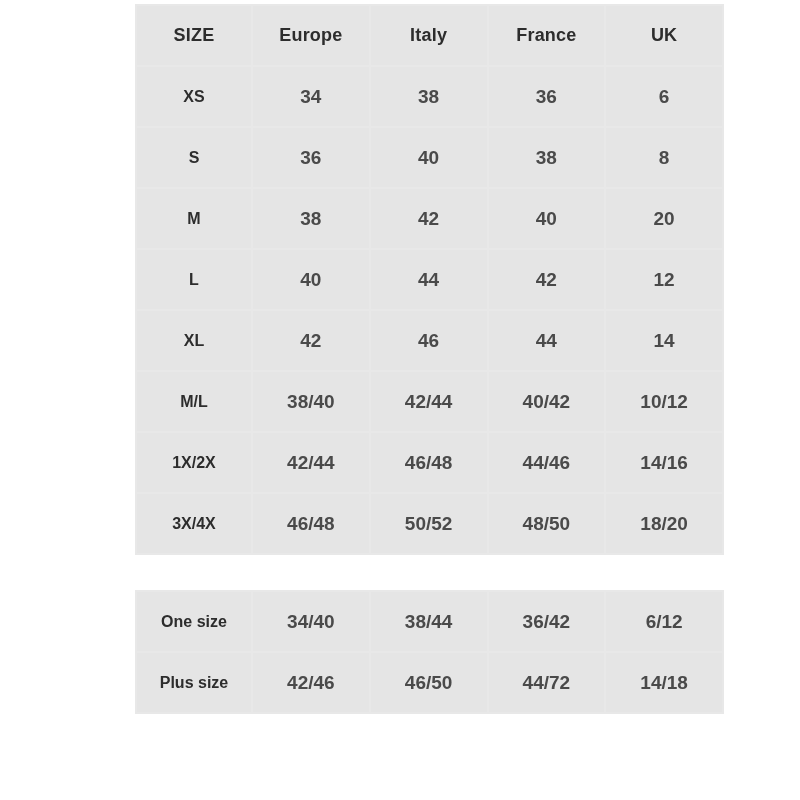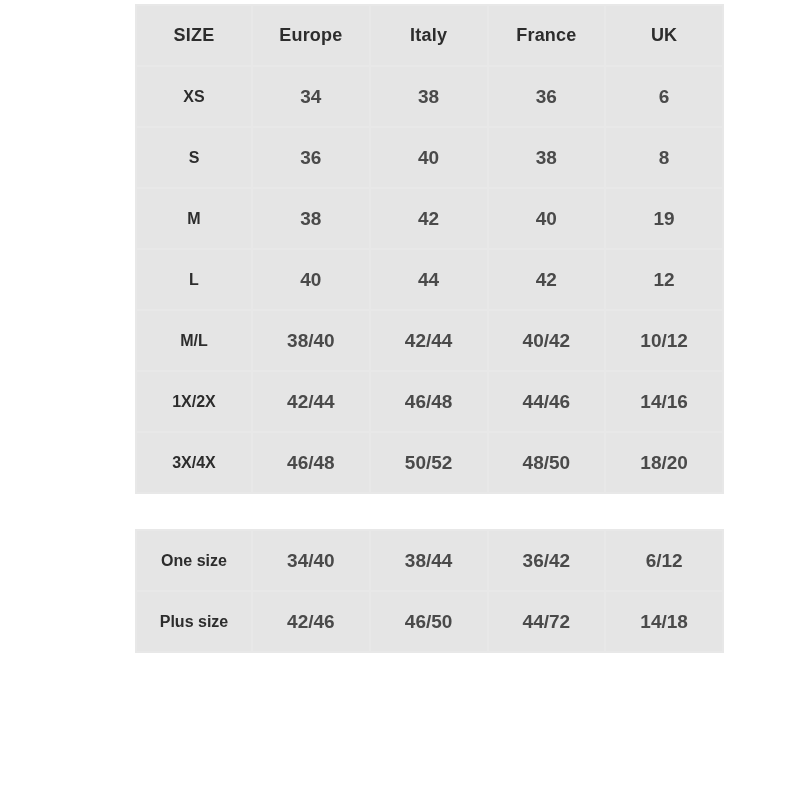--- a/index.html
+++ b/index.html
@@ -95,28 +95,35 @@
             <td>36</td>
             <td>40</td>
             <td>38</td>
             <td>8</td>
           </tr>
           <tr>
             <td class="size-label">M</td>
             <td>38</td>
             <td>42</td>
             <td>40</td>
-            <td>19</td>
+            <td>20</td>
           </tr>
           <tr>
             <td class="size-label">L</td>
             <td>40</td>
             <td>44</td>
             <td>42</td>
             <td>12</td>
+          </tr>
+          <tr>
+            <td class="size-label">XL</td>
+            <td>42</td>
+            <td>46</td>
+            <td>44</td>
+            <td>14</td>
           </tr>
           <tr>
             <td class="size-label">M/L</td>
             <td>38/40</td>
             <td>42/44</td>
             <td>40/42</td>
             <td>10/12</td>
           </tr>
           <tr>
             <td class="size-label">1X/2X</td>

